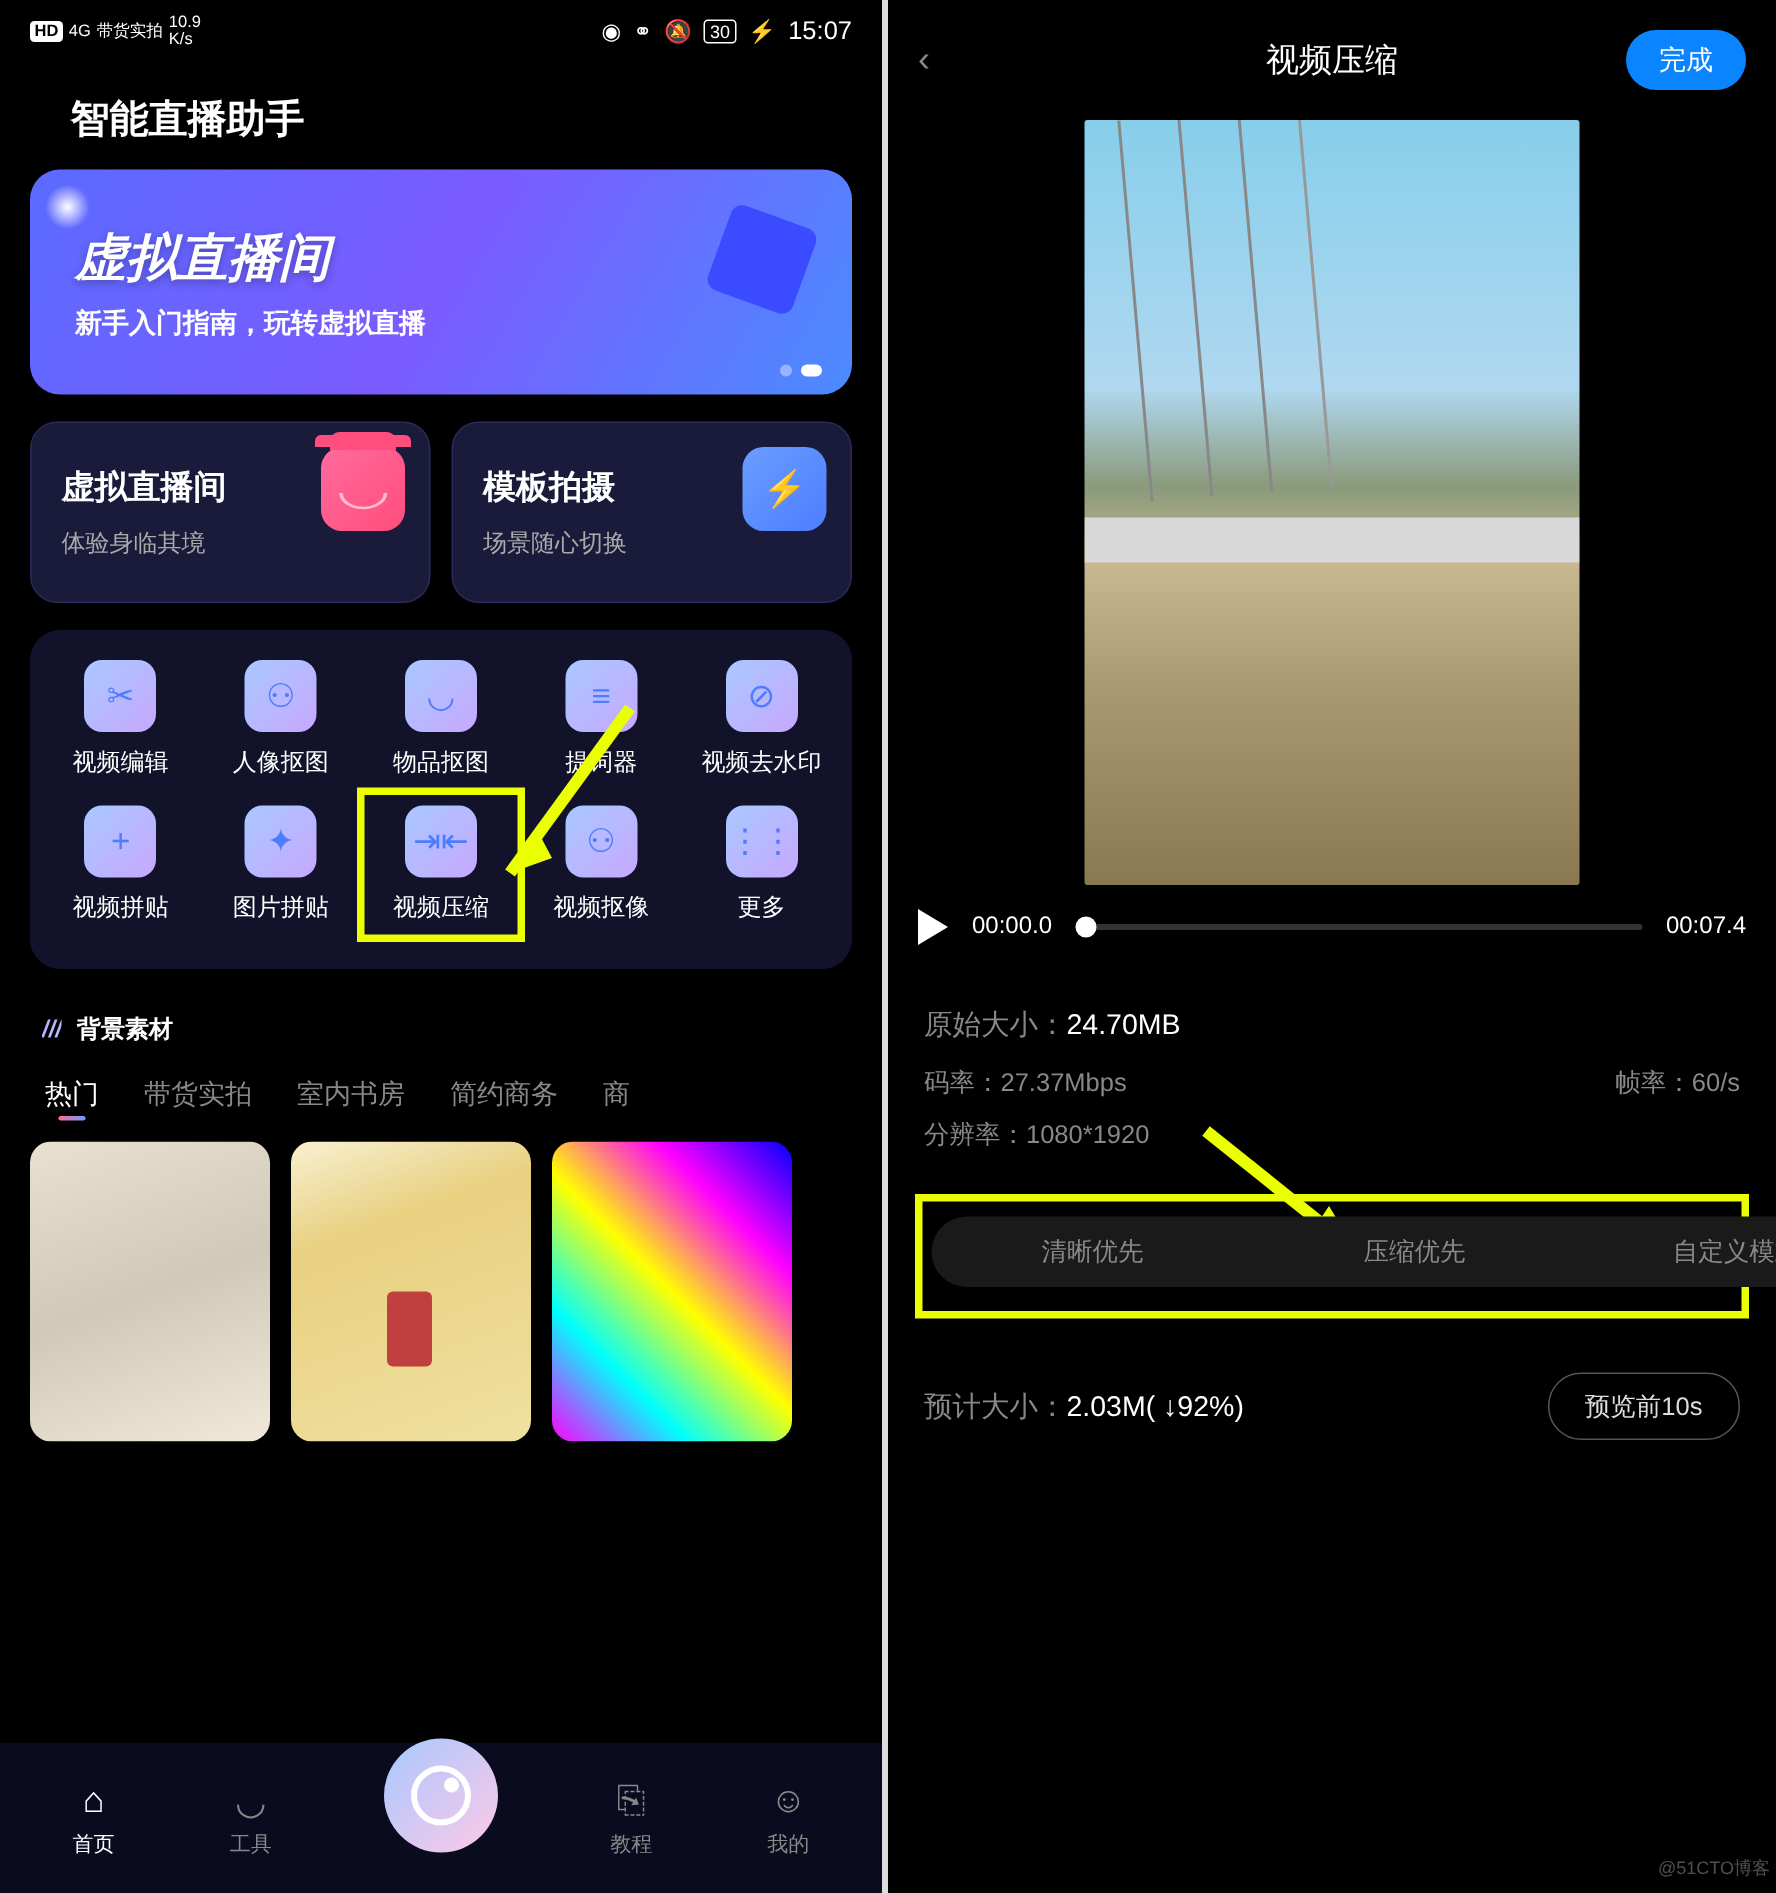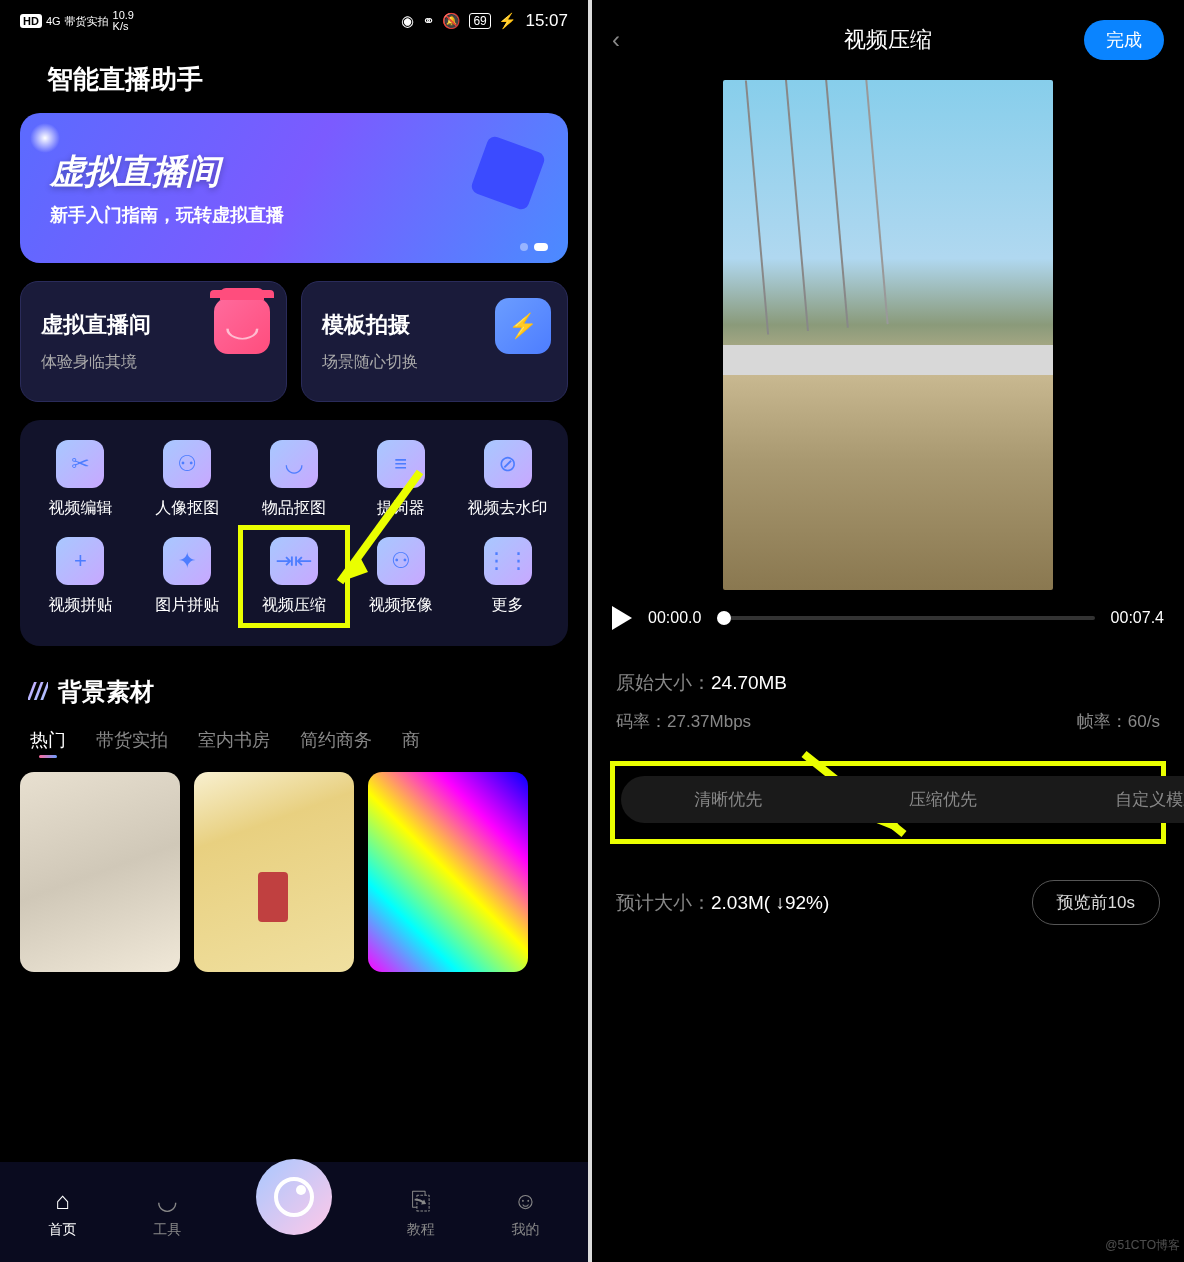--- a/index.html
+++ b/index.html
@@ -42,21 +42,21 @@
 .grid-wrap { background: #12132b; margin: 0 20px; border-radius: 20px; padding: 20px 10px 30px; }
 .grid { display: grid; grid-template-columns: repeat(5, 1fr); gap: 18px 6px; }
 .grid-item { display: flex; flex-direction: column; align-items: center; gap: 10px; position: relative; }
 .grid-icon { width: 48px; height: 48px; border-radius: 12px; background: linear-gradient(135deg, #a8c8ff, #c8a8ff); display: flex; align-items: center; justify-content: center; font-size: 22px; color: #4d7dff; }
 .grid-label { font-size: 16px; color: #fff; }
 .highlight-box { position: absolute; border: 5px solid #eaff00; top: -12px; left: -6px; right: -6px; bottom: -12px; pointer-events: none; }
 
 .arrow1 { position: absolute; left: 320px; top: 462px; pointer-events: none; }
 .arrow1 svg { width: 120px; height: 140px; }
 
-.section-title { display: flex; align-items: center; gap: 10px; padding: 30px 28px 20px; font-size: 24px; font-weight: bold; }
+.section-title { display: flex; align-items: center; gap: 10px; padding: 30px 28px 20px; font-size: 16px; font-weight: bold; }
 .section-title::before { content: "///"; color: linear-gradient(#c8a8ff,#a8c8ff); background: linear-gradient(135deg, #c8a8ff, #a8c8ff); -webkit-background-clip: text; color: transparent; font-weight: bold; font-style: italic; }
 
 .tabs { display: flex; gap: 30px; padding: 0 30px 20px; font-size: 18px; }
 .tab { color: #888; }
 .tab.active { color: #fff; position: relative; }
 .tab.active::after { content: ""; position: absolute; bottom: -6px; left: 25%; width: 50%; height: 3px; background: linear-gradient(90deg, #ff6b9d, #6b9dff); border-radius: 2px; }
 
 .bg-items { display: flex; gap: 14px; padding: 0 20px; overflow: hidden; }
 .bg-item { width: 160px; height: 200px; border-radius: 14px; flex-shrink: 0; }
 .bg1 { background: linear-gradient(160deg, #e8e0d0 0%, #d0c8b8 50%, #f0e8d8 100%); }
@@ -120,21 +120,21 @@
       <span class="hd-badge">HD</span>
       <span class="sig">4G</span>
       <span class="sig">带货实拍</span>
       <span class="speed" style="white-space:pre-line;">10.9
 K/s</span>
     </div>
     <div class="status-right">
       <span>◉</span>
       <span>⚭</span>
       <span>🔕</span>
-      <span style="border:1px solid #fff;padding:0 3px;border-radius:3px;font-size:12px;">69</span>
+      <span style="border:1px solid #fff;padding:0 3px;border-radius:3px;font-size:12px;">30</span>
       <span>⚡</span>
       <span style="font-size:17px;font-weight:500;">15:07</span>
     </div>
   </div>
 
   <div class="app-title">智能直播助手</div>
 
   <div class="hero">
     <div class="hero-box"></div>
     <div class="hero-title">虚拟直播间</div>
@@ -271,20 +271,23 @@
   </div>
 
   <div class="info">
     <div class="info-row">
       <span class="label">原始大小：</span><span>24.70MB</span>
     </div>
     <div class="info-meta">
       <span><span>码率：</span><span>27.37Mbps</span></span>
       <span><span>帧率：</span><span>60/s</span></span>
     </div>
+    <div class="info-meta">
+      <span><span>分辨率：</span><span>1080*1920</span></span>
+    </div>
   </div>
 
   <div class="arrow2">
     <svg viewBox="0 0 130 110">
           <path d="M10 10 L110 90" stroke="#eaff00" stroke-width="8" fill="none"></path>
           <path d="M110 90 L80 78 L92 60 Z" fill="#eaff00"></path>
         </svg>
   </div>
 
   <div class="highlight2">

